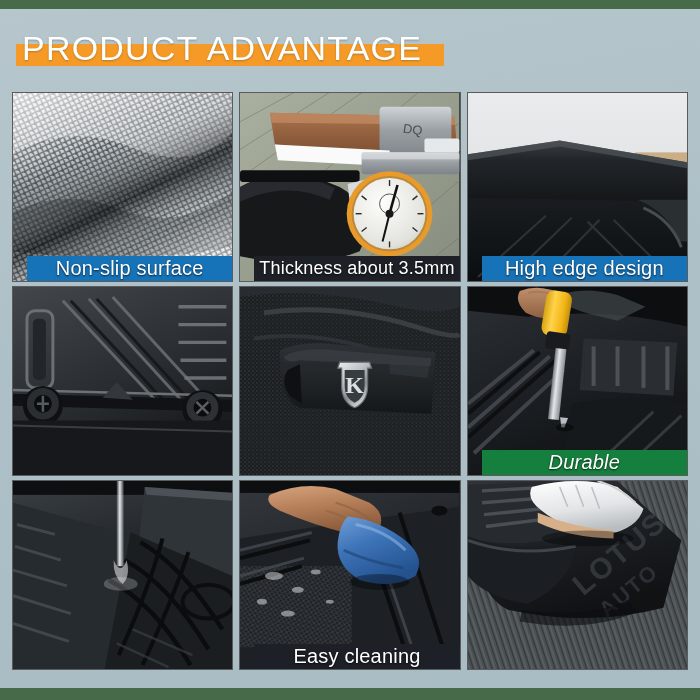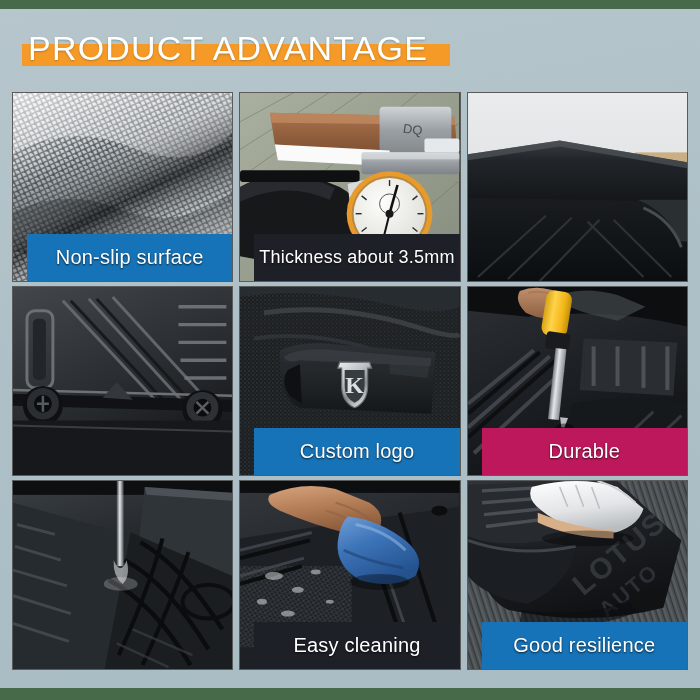--- a/index.html
+++ b/index.html
@@ -21,21 +21,21 @@
     position: absolute; left: 0; width: 700px;
     background: #476b48;
     z-index: 30;
   }
   .edge-bar.top    { top: 0;    height: 9px; }
   .edge-bar.bottom { bottom: 0; height: 12px; }
 
   
   #header {
     position: absolute;
-    left: 22px; top: 26px;
+    left: 16px; top: 26px;
     height: 46px;
     z-index: 20;
   }
   .title-wrap { position: relative; display: inline-block; padding: 0 10px 0 6px; }
   .title-bar {
     position: absolute;
     left: 0; right: -12px;
     bottom: 4px; height: 22px;
     background: #f59a26;
     z-index: 0;
@@ -73,34 +73,34 @@
   .photo {
     position: absolute;
     left: 0; top: 0; right: 0; bottom: 0;
     overflow: hidden;
   }
   .photo svg { display: block; width: 100%; height: 100%; }
 
   .caption {
     position: absolute;
     left: 14px; right: 0; bottom: 0;
-    height: 47px;
+    height: 25px;
     display: flex;
     align-items: center;
     justify-content: center;
     color: #fff;
     font-size: 20px;
     letter-spacing: .2px;
     white-space: nowrap;
     text-shadow: 0 1px 2px rgba(0,0,0,.75);
     z-index: 5;
   }
   .caption.blue { background: #1673b8; }
   .caption.dark { background: #1d2027; }
-  .caption.navy { background: #be185d; }
+  .caption.navy { background: #15803d; font-style: italic; }
   .caption.small { font-size: 18px; margin-top: 31px; }
 </style>
 </head>
 <body>
 
 <div id="page">
 
   <div class="edge-bar top"></div>
   <div class="edge-bar bottom"></div>
 
@@ -241,20 +241,21 @@
             <path d="M40 188 L104 126"></path>
             <path d="M72 190 L132 128"></path>
             <path d="M120 130 L176 186"></path>
             <path d="M146 128 L204 186"></path>
           </g>
           <path d="M170 108 Q200 120 212 150 L220 150 L220 108 Z" fill="#2c3135"></path>
           <path d="M176 116 Q204 128 214 156" stroke="#4a5055" stroke-width="3" fill="none"></path>
           <rect width="220" height="190" fill="#000" opacity="0.04"></rect>
         </svg>
       </div>
+      <div class="caption blue">High edge design</div>
     </div>
 
     <div class="tile">
       <div class="photo">
         <svg viewBox="0 0 220 190" preserveAspectRatio="none">
           <defs>
             <linearGradient id="matG4" x1="0" y1="0" x2="0.5" y2="1">
               <stop offset="0%" stop-color="#43474b"></stop>
               <stop offset="55%" stop-color="#2b2f33"></stop>
               <stop offset="100%" stop-color="#17191c"></stop>
@@ -325,21 +326,20 @@
           <path d="M150 74 L190 77 L188 92 L150 88 Z" fill="#3a3f44" opacity="0.5"></path>
           <path d="M48 84 Q40 96 50 110 L62 118 L60 78 Z" fill="#0f1114"></path>
           <g transform="translate(96,70)">
             <path d="M4 6 L34 6 L36 12 L32 12 L32 30 Q32 46 19 52 Q6 46 6 30 L6 12 L2 12 Z" fill="url(#chromeG)" stroke="#6d7378" stroke-width="1.2"></path>
             <path d="M9 14 L29 14 L29 30 Q29 42 19 47 Q9 42 9 30 Z" fill="#3a4045"></path>
             <text x="19" y="37" text-anchor="middle" font-family="'Liberation Serif',serif" font-size="24" font-weight="bold" fill="#e8ecef">K</text>
           </g>
           <rect width="220" height="190" fill="#000" opacity="0.05"></rect>
         </svg>
       </div>
-      <div class="caption blue">Custom logo</div>
     </div>
 
     <div class="tile">
       <div class="photo">
         <svg viewBox="0 0 220 190" preserveAspectRatio="none">
           <defs>
             <linearGradient id="matG6" x1="0" y1="0" x2="0.4" y2="1">
               <stop offset="0%" stop-color="#2d3136"></stop>
               <stop offset="50%" stop-color="#1e2226"></stop>
               <stop offset="100%" stop-color="#111316"></stop>
@@ -544,17 +544,16 @@
           <g stroke="#b9bdc0" stroke-width="1.6" fill="none" opacity="0.9">
             <path d="M92 6 L100 26"></path>
             <path d="M108 4 L116 26"></path>
             <path d="M124 6 L132 28"></path>
           </g>
           <path d="M130 0 Q152 6 168 22" stroke="#cfd2d5" stroke-width="2" fill="none"></path>
           <ellipse cx="120" cy="58" rx="46" ry="8" fill="#000" opacity="0.35"></ellipse>
           <path d="M160 120 Q120 140 54 130 L52 142 Q122 154 170 132 Z" fill="#0c0e10" opacity="0.6"></path>
         </svg>
       </div>
-      <div class="caption blue">Good resilience</div>
     </div>
 
   </div>
 </div>
 
 </body></html>

